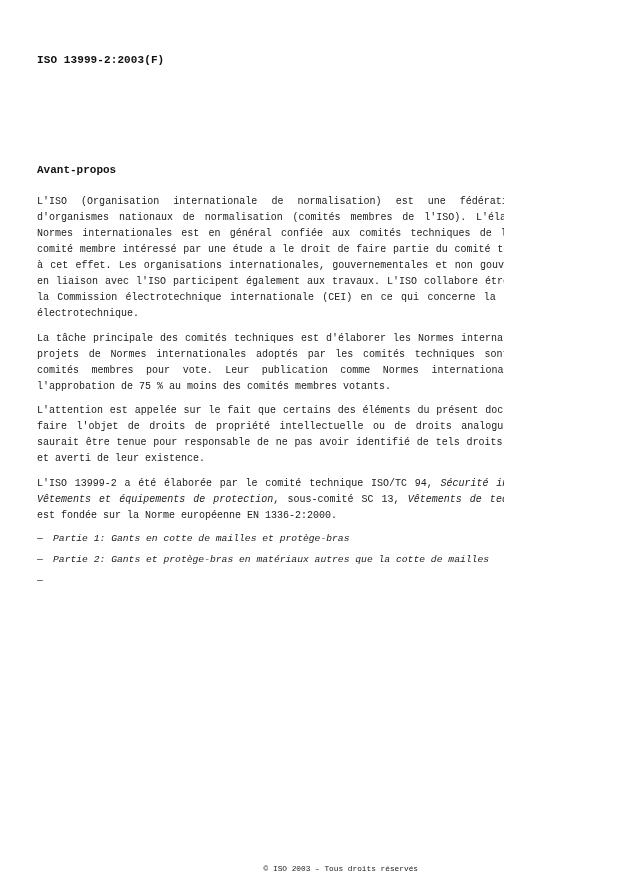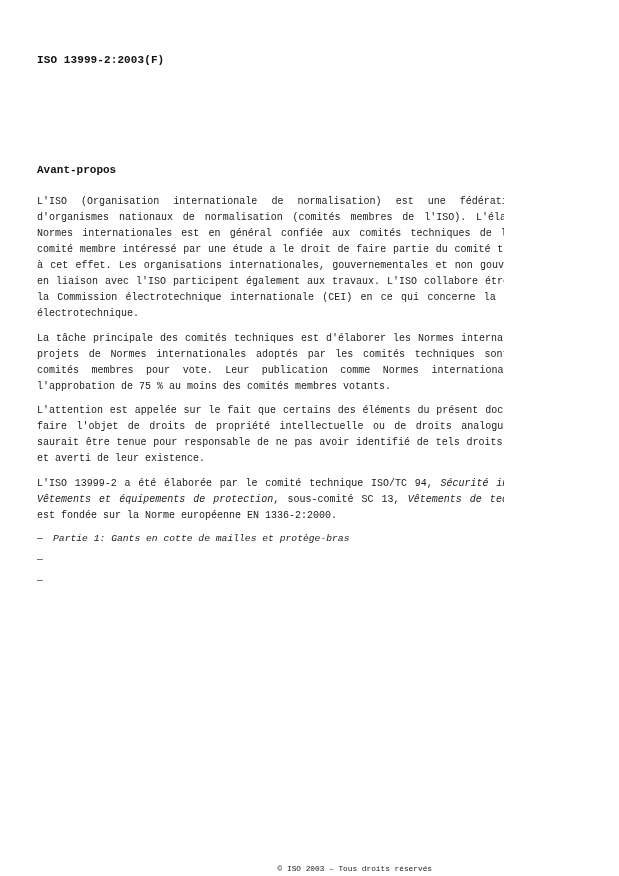--- a/index.html
+++ b/index.html
@@ -62,21 +62,21 @@
   .page-num {
     position: absolute;
     left: 37px;
     top: 878px;
     font-size: 9.5px;
     color: #202020;
     padding-left: 28px;
   }
   .copyright {
     position: absolute;
-    right: 72px;
+    right: 86px;
     top: 841px;
     font-size: 7.8px;
     color: #202020;
   }
 </style>
 </head>
 <body>
 
 <div class="page">
 
@@ -96,20 +96,21 @@
     <p class="para"><span>L'ISO 13999-2 a été élaborée par le comité technique ISO/TC 94, </span><i>Sécurité individuelle — Vêtements et équipements de protection</i><span>, sous-comité SC 13, </span><i>Vêtements de technique</i><span>. Elle est fondée sur la Norme européenne EN 1336-2:2000.</span></p>
 
 
     <div class="parts-list">
       <div class="part-item">
         <span class="part-dash">—</span>
         <span class="part-text">Partie 1: Gants en cotte de mailles et protège-bras</span>
       </div>
       <div class="part-item">
         <span class="part-dash">—</span>
+        <span class="part-text">Partie 2: Gants et protège-bras en matériaux autres que la cotte de mailles</span>
       </div>
       <div class="part-item">
         <span class="part-dash">—</span>
       </div>
     </div>
 
   </div>
 
   <div class="page-num">iv</div>
 

